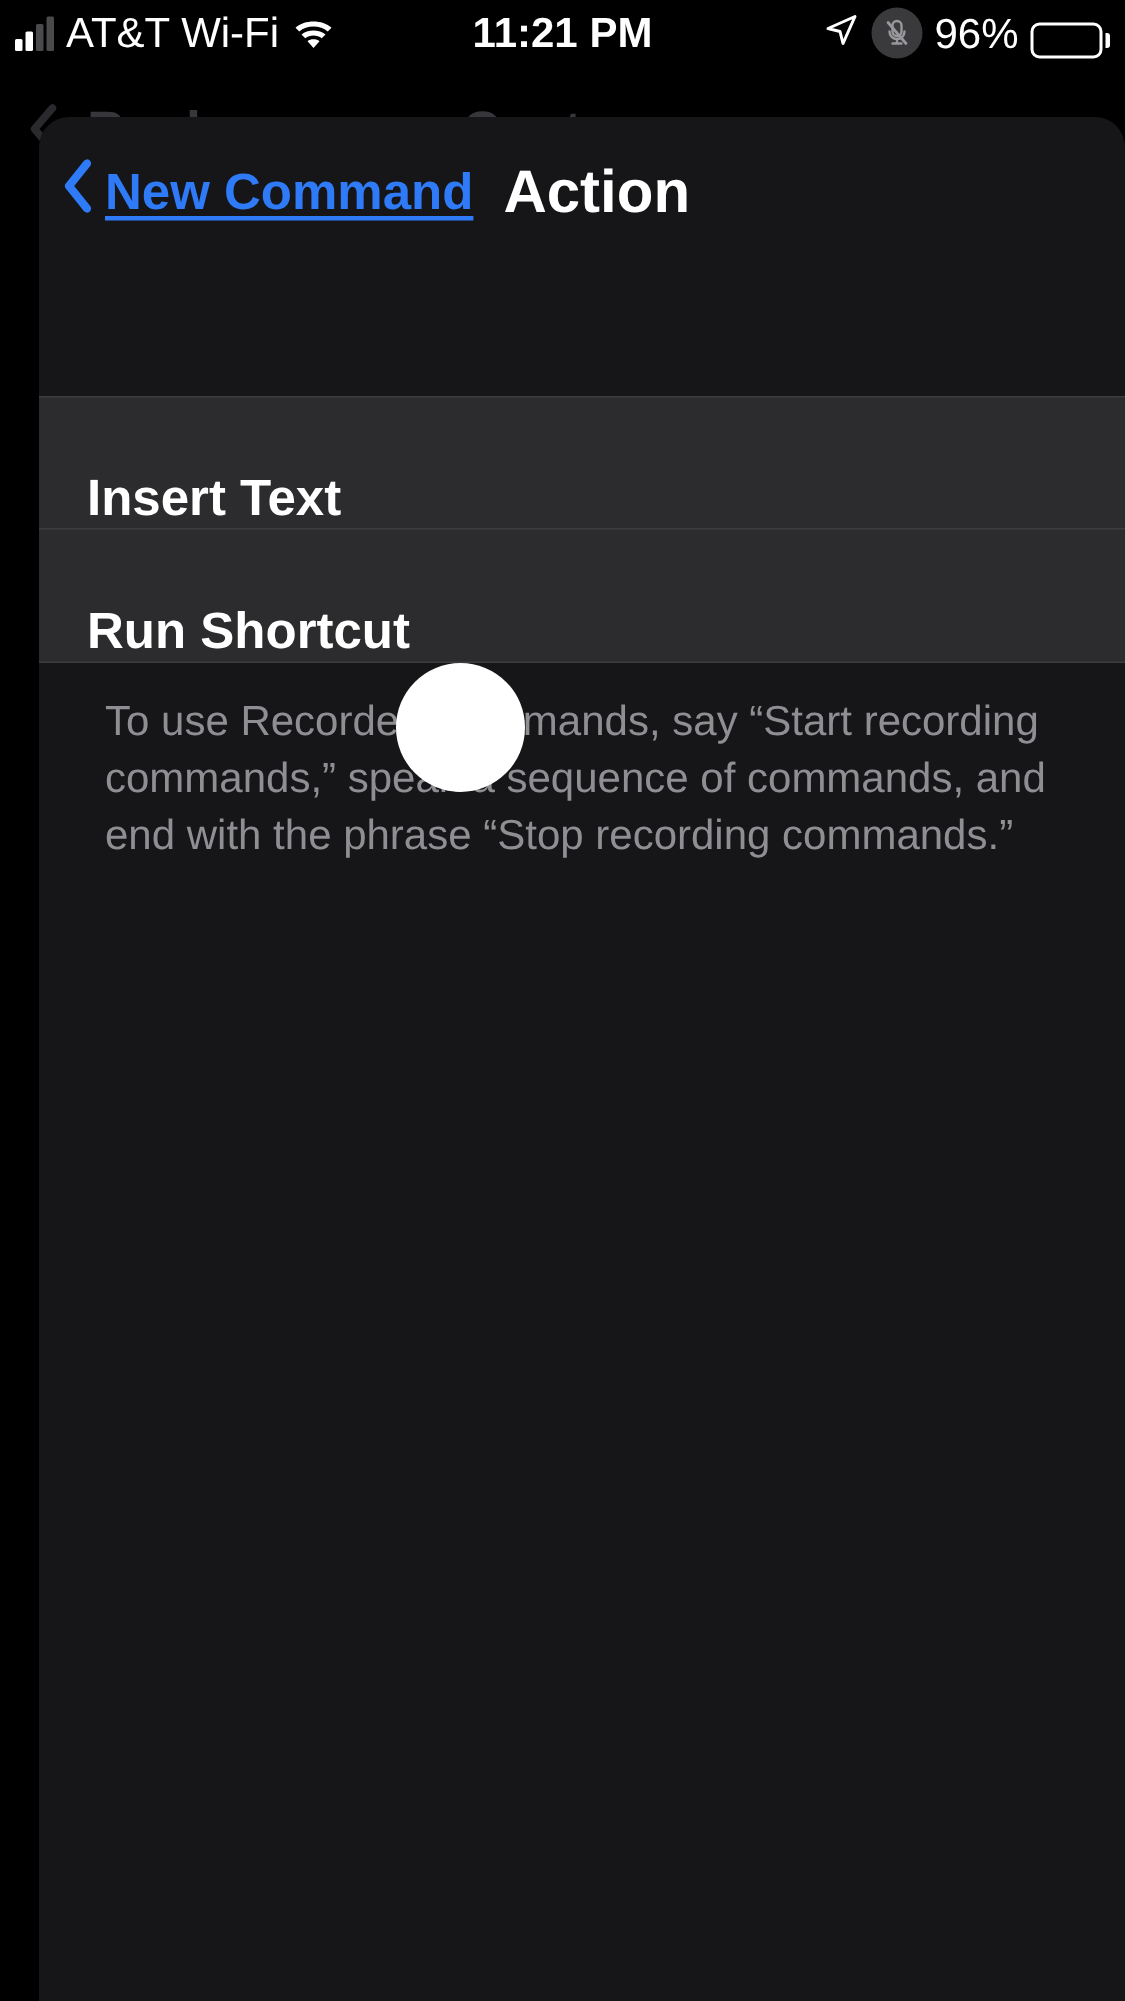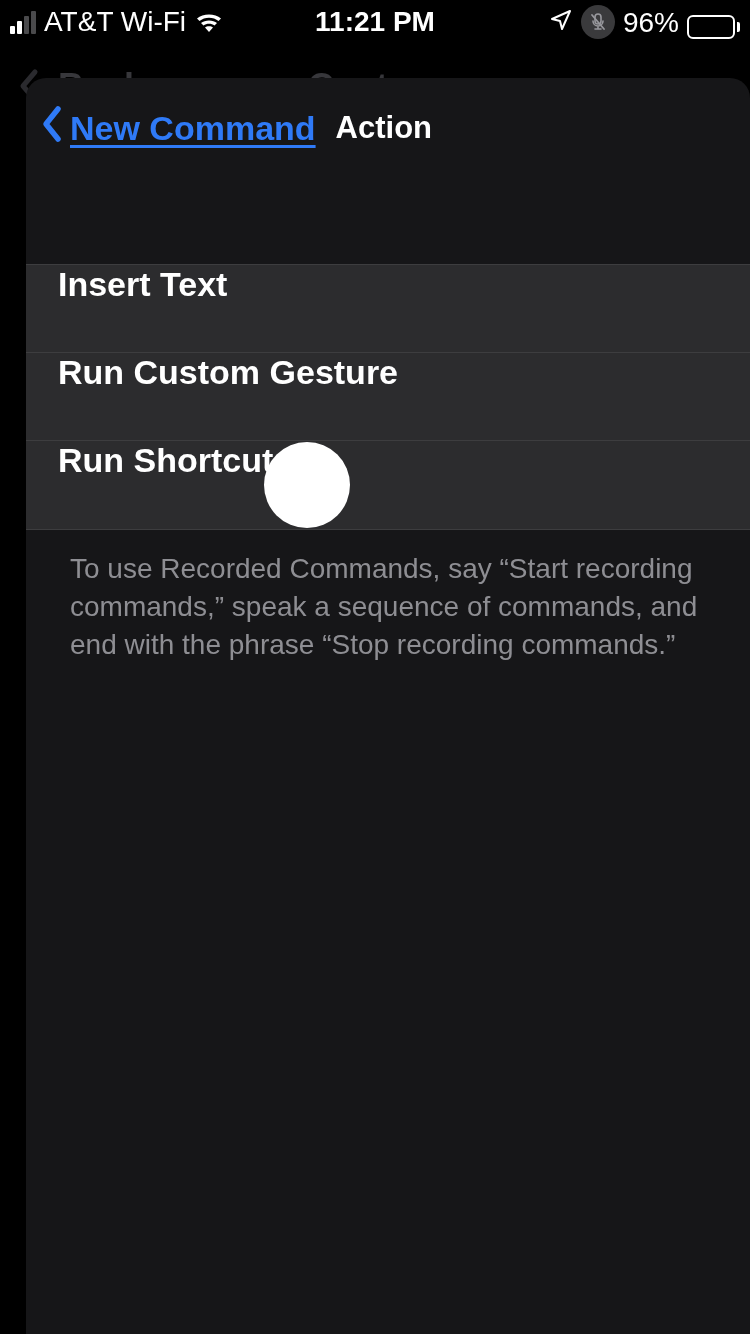--- a/index.html
+++ b/index.html
@@ -97,37 +97,37 @@
       font-size: 34px;
       font-weight: 600;
     }
     .sheet-back-text {
       text-decoration: underline;
       text-underline-offset: 5px;
       text-decoration-thickness: 3px;
     }
     .sheet-title {
       color: #fff;
-      font-size: 31px;
+      font-size: 40px;
       font-weight: 700;
       margin-left: 8px;
     }
 
     .section-spacer { height: 86px; }
 
     .list {
       background: #2c2c2e;
       border-top: 1px solid #3d3d3f;
       border-bottom: 1px solid #3d3d3f;
     }
     .list-item {
       min-height: 88px;
       padding: 0 32px;
       display: flex;
-      align-items: flex-start;
+      align-items: flex-end;
       font-size: 34px;
       font-weight: 600;
       color: #fff;
       border-bottom: 1px solid #3d3d3f;
       position: relative;
     }
     .list-item:last-child { border-bottom: none; }
     .list-item.disabled { color: #8e8e93; font-weight: 500; }
 
     .cursor-dot {
@@ -211,23 +211,20 @@
     <div class="sheet-title">Action</div>
   </div>
 
   <div class="section-spacer"></div>
 
   <div class="list">
     <div class="list-item">
       <span>Insert Text</span>
     </div>
     <div class="list-item">
-      <span>Run Custom Gesture</span>
-    </div>
-    <div class="list-item">
       <span>Run Shortcut</span>
     </div>
   </div>
 
   <div class="footer-note">To use Recorded Commands, say “Start recording commands,” speak a sequence of commands, and end with the phrase “Stop recording commands.”</div>
 </div>
 
 <div class="cursor-dot"></div>
 
 </body></html>

